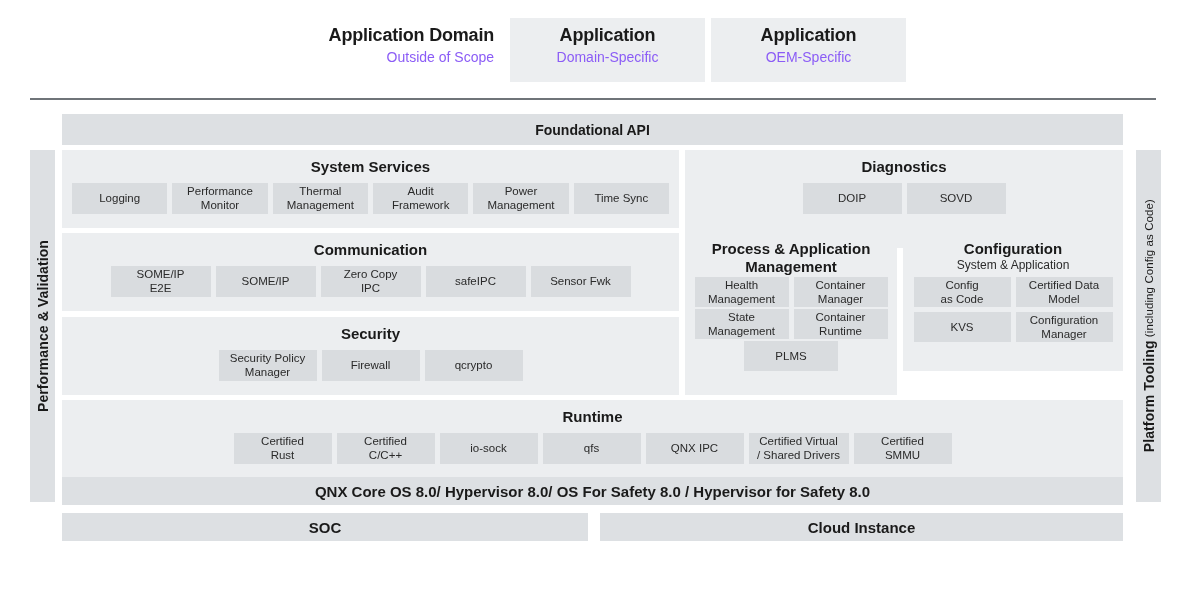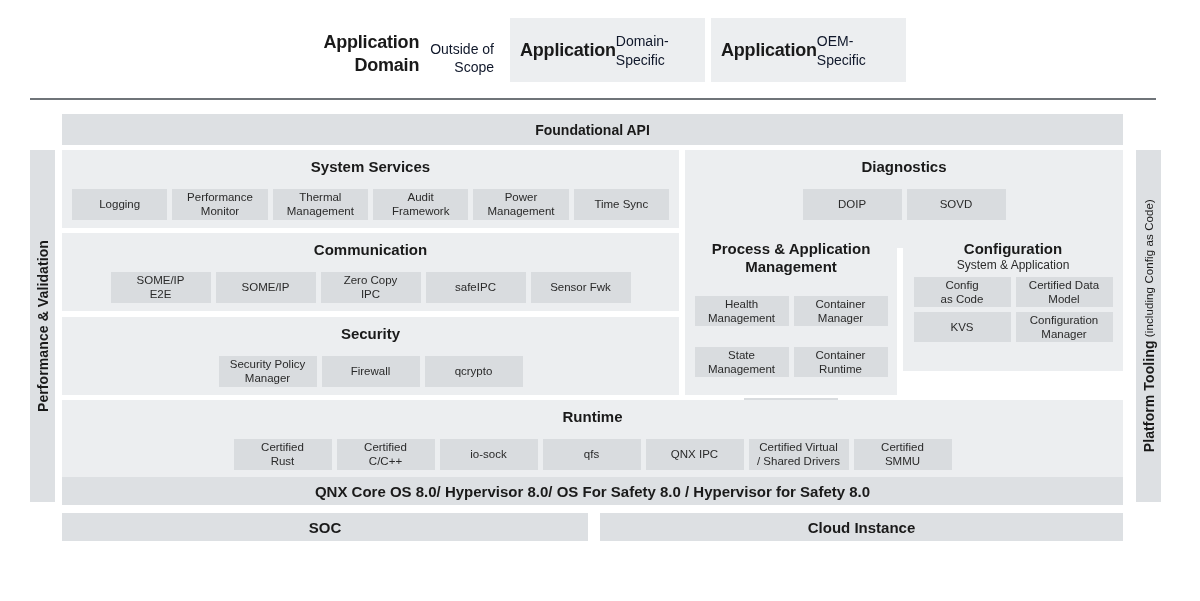--- a/index.html
+++ b/index.html
@@ -25,21 +25,21 @@
     width: 1200px;
     height: 64px;
     display: flex;
     justify-content: center;
     align-items: stretch;
     gap: 6px;
   }
   .top-card {
     width: 195px;
     display: flex;
-    flex-direction: row;
+    flex-direction: column;
     align-items: center;
     padding: 6px 10px;
     box-sizing: border-box;
   }
   .top-card.plain {
     background: transparent;
     width: 210px;
     align-items: flex-end;
     text-align: right;
   }
@@ -50,21 +50,21 @@
     font-size: 18px;
     font-weight: bold;
     letter-spacing: -0.2px;
     line-height: 1.25;
     color: #1a1a1a;
   }
   .top-sub {
     font-size: 14px;
     font-weight: normal;
     line-height: 1.3;
-    color: #0f172a;
+    color: #8b5cf6;
     margin-top: 1px;
   }
 
   .divider {
     position: absolute;
     left: 30px;
     top: 98px;
     width: 1126px;
     height: 2px;
     background: #6f7479;
@@ -132,21 +132,21 @@
     font-size: 12px;
     font-weight: normal;
     color: #2b2b2b;
     line-height: 1.2;
     margin-top: 0px;
   }
   .leaf-row {
     display: flex;
     justify-content: center;
     gap: 5px;
-    margin-top: 13px;
+    margin-top: 7px;
   }
   .leaf {
     background: #d9dcdf;
     color: #2a2a2a;
     font-size: 11.5px;
     line-height: 1.25;
     text-align: center;
     display: flex;
     align-items: center;
     justify-content: center;
@@ -175,21 +175,21 @@
   #panel-security {
     left: 62px;  top: 317px;  width: 617px;  height: 78px;
   }
   #panel-security .leaf { width: 98px; }
 
   #panel-process-app {
     left: 685px; top: 233px;  width: 212px;  height: 162px;
     padding: 7px 8px 8px 8px;
   }
   #panel-process-app .leaf { width: 94px; height: 30px; }
-  #panel-process-app .leaf-row { margin-top: 21px; }
+  #panel-process-app .leaf-row { margin-top: 2px; }
   #panel-process-app .leaf-row.single { justify-content: center; }
   #panel-process-app .leaf.wide { width: 94px; }
 
   #panel-configuration {
     left: 903px; top: 233px;  width: 220px;  height: 138px;
     padding: 7px 8px 8px 8px;
   }
   #panel-configuration .leaf { width: 97px; height: 30px; }
   #panel-configuration .leaf-row { margin-top: 5px; }
 

